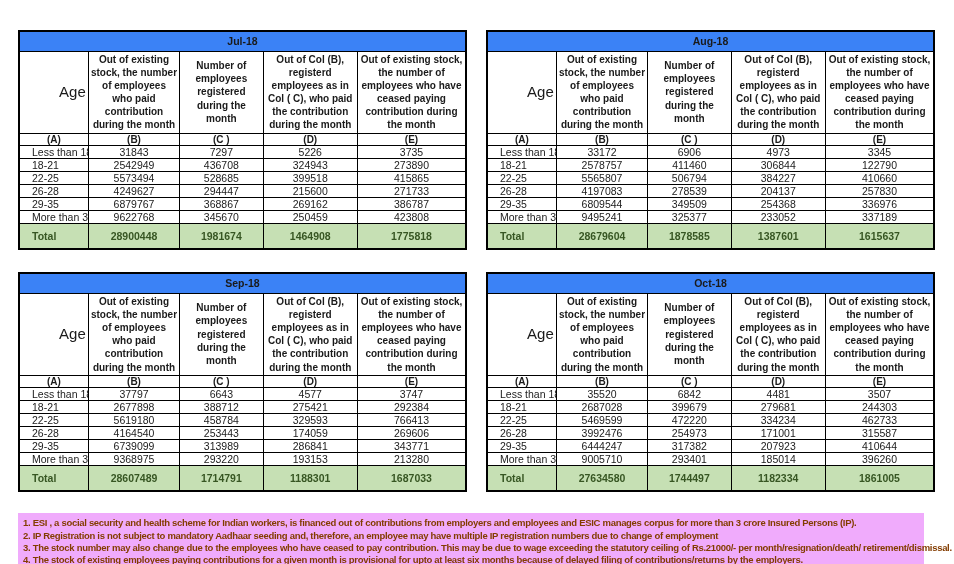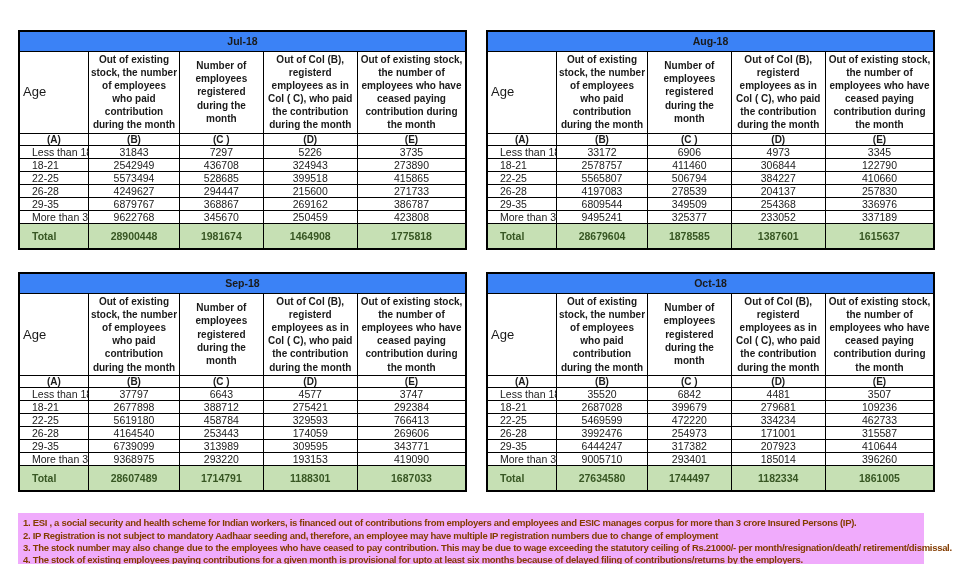--- a/index.html
+++ b/index.html
@@ -50,22 +50,22 @@
     height: 80px;
     font-size: 10px;
     font-weight: bold;
     text-align: center;
     vertical-align: middle;
     line-height: 1.32;
     padding: 1px 2px;
   }
   tr.col-heads th.age-head {
     font-weight: normal;
-    text-align: left;
-    font-size: 13px;
+    text-align: right;
+    font-size: 15px;
     padding-left: 3px;
   }
   tr.letters th {
     height: 11px;
     font-size: 10px;
     font-weight: bold;
     text-align: center;
   }
   tbody td {
     height: 12px;
@@ -316,29 +316,29 @@
             <td class="age-cell">26-28</td>
             <td class="num-cell">4164540</td>
             <td class="num-cell">253443</td>
             <td class="num-cell">174059</td>
             <td class="num-cell">269606</td>
           </tr>
           <tr>
             <td class="age-cell">29-35</td>
             <td class="num-cell">6739099</td>
             <td class="num-cell">313989</td>
-            <td class="num-cell">309595</td>
+            <td class="num-cell">286841</td>
             <td class="num-cell">343771</td>
           </tr>
           <tr>
             <td class="age-cell">More than 35</td>
             <td class="num-cell">9368975</td>
             <td class="num-cell">293220</td>
             <td class="num-cell">193153</td>
-            <td class="num-cell">419090</td>
+            <td class="num-cell">213280</td>
           </tr>
           <tr class="total-row">
             <td class="age-cell">Total</td>
             <td class="num-cell">28607489</td>
             <td class="num-cell">1714791</td>
             <td class="num-cell">1188301</td>
             <td class="num-cell">1687033</td>
           </tr>
         </tbody>
     </table>
@@ -376,21 +376,21 @@
             <td class="num-cell">35520</td>
             <td class="num-cell">6842</td>
             <td class="num-cell">4481</td>
             <td class="num-cell">3507</td>
           </tr>
           <tr>
             <td class="age-cell">18-21</td>
             <td class="num-cell">2687028</td>
             <td class="num-cell">399679</td>
             <td class="num-cell">279681</td>
-            <td class="num-cell">109236</td>
+            <td class="num-cell">244303</td>
           </tr>
           <tr>
             <td class="age-cell">22-25</td>
             <td class="num-cell">5469599</td>
             <td class="num-cell">472220</td>
             <td class="num-cell">334234</td>
             <td class="num-cell">462733</td>
           </tr>
           <tr>
             <td class="age-cell">26-28</td>

